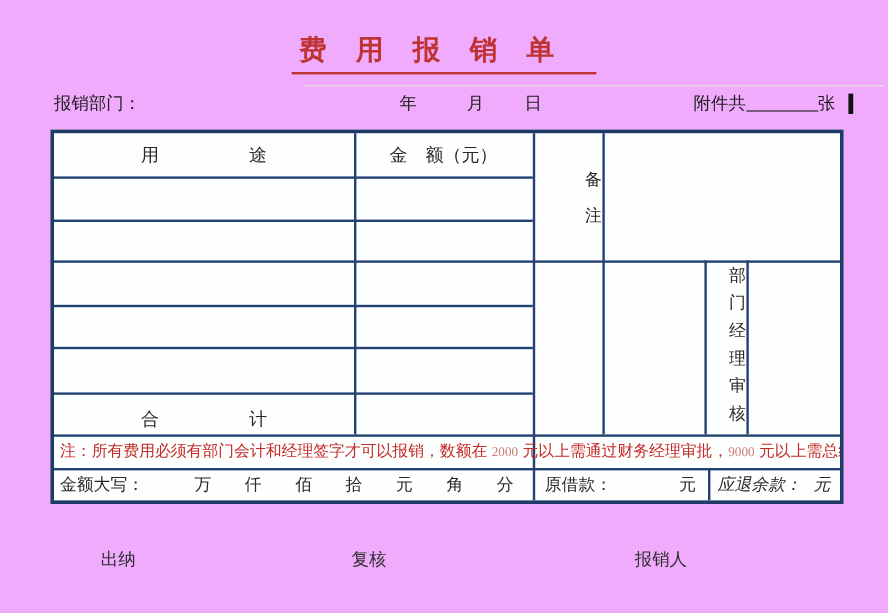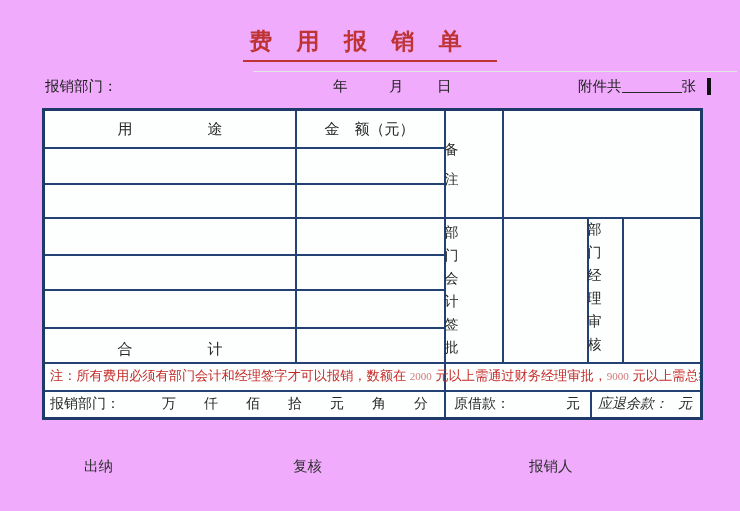--- a/index.html
+++ b/index.html
@@ -19,21 +19,21 @@
   .cursor{position:absolute;left:707px;top:78px;width:4px;height:17px;background:#111;}
 
   
   #form-table{position:absolute;left:42px;top:108px;width:661px;height:312px;
               border:3px solid #1E3A68;box-sizing:border-box;background:#FDFEFE;}
   .ln{position:absolute;background:#234273;}
   .hl{height:2px;}
   .vl{width:2px;}
   .cell{position:absolute;display:flex;align-items:center;justify-content:center;
         color:#272727;font-size:15px;white-space:pre;}
-  .vcell{position:absolute;display:flex;align-items:center;justify-content:flex-start;}
+  .vcell{position:absolute;display:flex;align-items:center;justify-content:flex-end;}
   .vlabel{width:15px;word-break:break-all;text-align:center;font-size:14px;
           color:#272727;line-height:23px;}
   .blankcell{position:absolute;}
 
   .note-row{position:absolute;left:0;top:251px;width:655px;height:28px;
             line-height:28px;padding-left:5px;box-sizing:border-box;
             font-size:13.2px;color:#C42A26;white-space:pre;overflow:hidden;}
   .note-amount{font-family:"Liberation Serif","DejaVu Serif",serif;color:#CE7A7A;font-size:11px;}
 
   .bottom-cell{position:absolute;top:279px;height:27px;display:flex;align-items:center;
@@ -94,32 +94,29 @@
     <div class="blankcell" style="left:250px;top:178px;width:149px;height:38px;"></div>
 
     <div class="cell" style="left:0;top:216px;width:250px;height:44px;">合　　　　　计</div>
     <div class="blankcell" style="left:250px;top:216px;width:149px;height:35px;"></div>
 
     <div class="vcell" style="left:399px;top:0;width:58px;height:106px;">
       <div class="vlabel" style="line-height:30px;">备注</div>
     </div>
     <div class="blankcell" style="left:457px;top:0;width:198px;height:106px;"></div>
 
-    <div class="vcell" style="left:399px;top:106px;width:58px;height:145px;">
-      <div class="vlabel">部门会计签批</div>
-    </div>
     <div class="blankcell" style="left:457px;top:106px;width:85px;height:145px;"></div>
     <div class="vcell" style="left:542px;top:106px;width:35px;height:139px;">
       <div class="vlabel">部门经理审核</div>
     </div>
     <div class="blankcell" style="left:577px;top:106px;width:78px;height:145px;"></div>
 
     <div class="note-row"><span>注：所有费用必须有部门会计和经理签字才可以报销，数额在 </span><span class="note-amount">2000</span><span> 元以上需通过财务经理审批，</span><span class="note-amount">9000</span><span> 元以上需总经理审批。</span></div>
 
-    <div class="bottom-cell" style="left:0;width:399px;padding-left:5px;">报销部门：　　　万　　仟　　佰　　拾　　元　　角　　分</div>
+    <div class="bottom-cell" style="left:0;width:399px;padding-left:5px;">金额大写：　　　万　　仟　　佰　　拾　　元　　角　　分</div>
     <div class="bottom-cell spread" style="left:399px;width:146px;padding:0 10px;justify-content:space-between;"><span>原借款：</span><span>元</span></div>
     <div class="bottom-cell spread" style="left:545px;width:110px;padding:0 8px;font-style:italic;"><span>应退余款：</span><span>元</span></div>
   </div>
 
   <div class="footer-sign" style="left:84px;">出纳</div>
   <div class="footer-sign" style="left:293px;">复核</div>
   <div class="footer-sign" style="left:529px;">报销人</div>
 
 </div>
 

